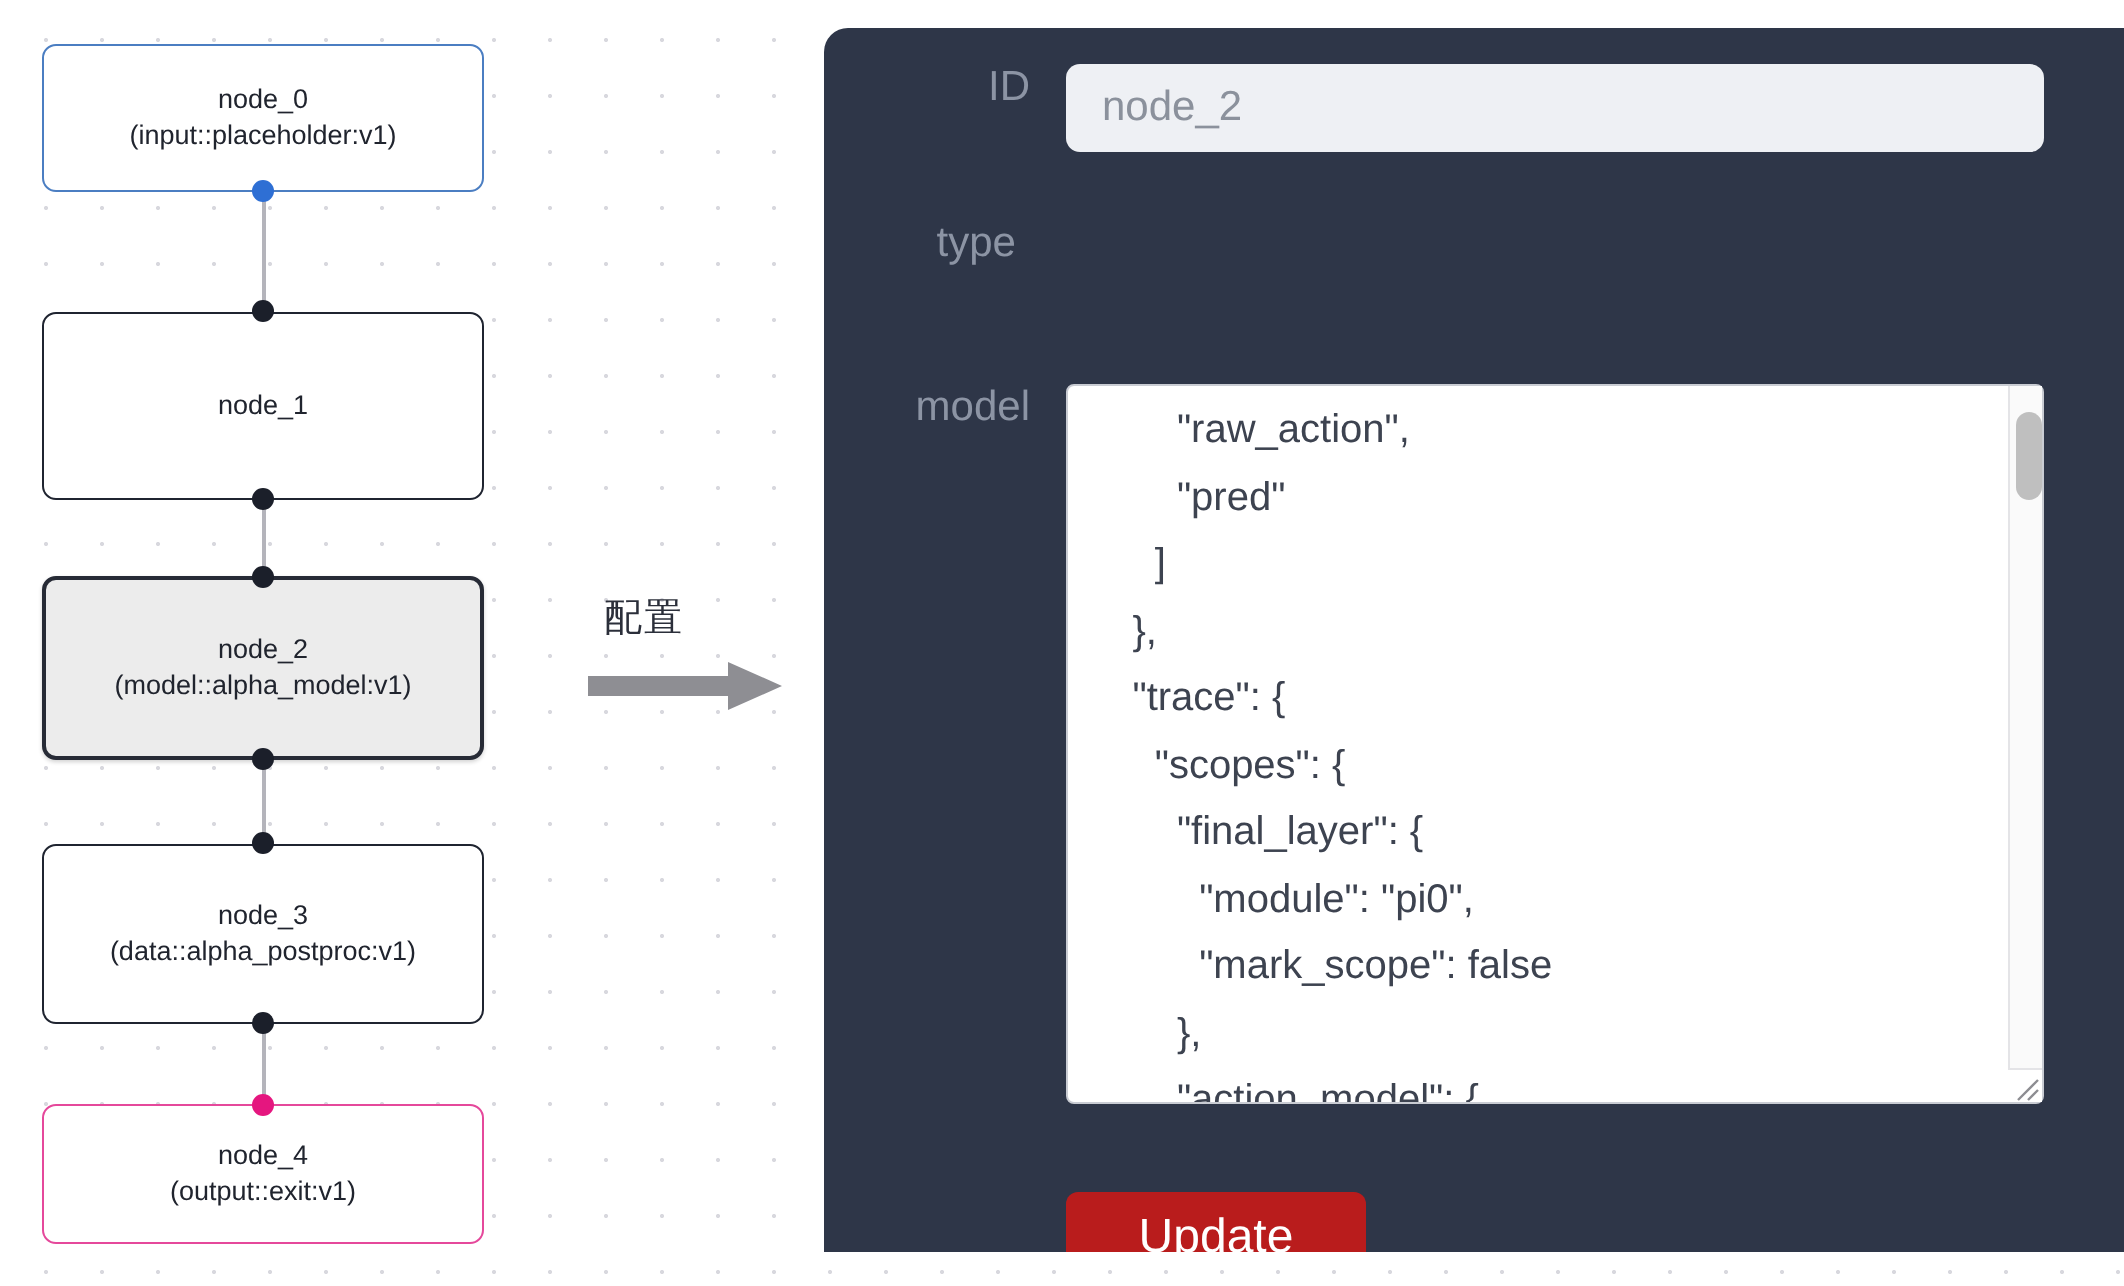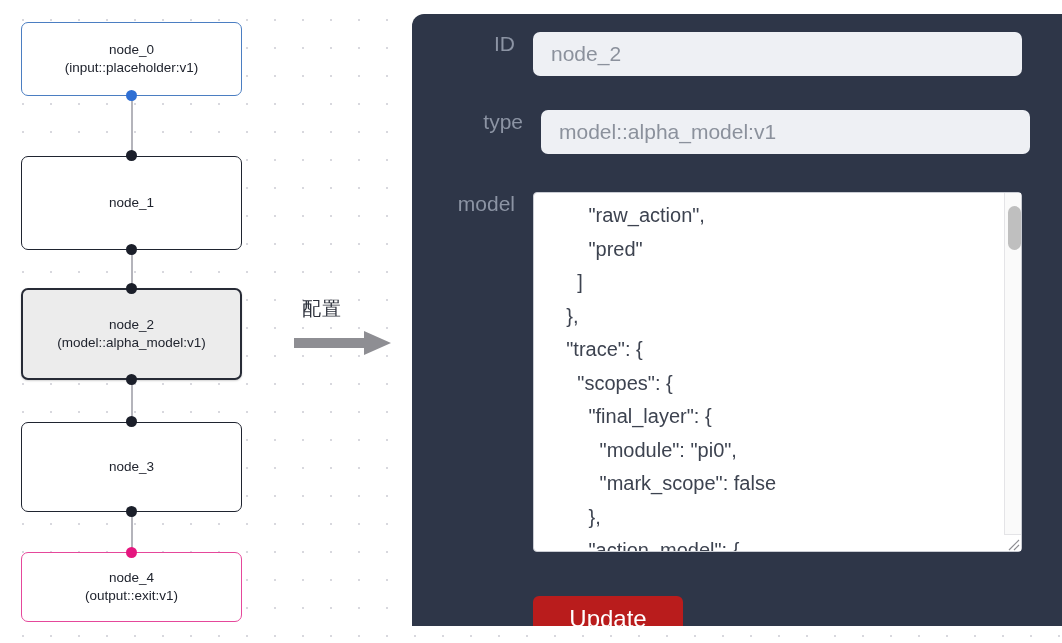--- a/index.html
+++ b/index.html
@@ -158,21 +158,21 @@
     height: 44px;
     width: 489px;
     padding: 0 18px;
     font-size: 21px;
     color: #8b919c;
     font-family: "Liberation Sans", sans-serif;
     outline: none;
   }
 
   #row-id   { left: 13px; top: 18px; }
-  #row-type { left: 21px; top: 96px; }
+  #row-type { left: 6px; top: 96px; }
   #row-config { left: 13px; top: 178px; }
 
   .config-textarea-wrap {
     position: relative;
     width: 489px;
     height: 360px;
   }
 
   .config-textarea {
     width: 489px;
@@ -257,20 +257,21 @@
       <span class="node-title">node_1</span>
     </div>
 
     <div class="node is-selected" id="node-2">
       <span class="node-title">node_2</span>
       <span class="node-subtitle">(model::alpha_model:v1)</span>
     </div>
 
     <div class="node" id="node-3">
       <span class="node-title">node_3</span>
+      <span class="node-subtitle">(data::alpha_postproc:v1)</span>
     </div>
 
     <div class="node is-output" id="node-4">
       <span class="node-title">node_4</span>
       <span class="node-subtitle">(output::exit:v1)</span>
     </div>
 
     <div class="handle blue h-n0-out"></div>
     <div class="handle h-n1-in"></div>
     <div class="handle h-n1-out"></div>
@@ -290,21 +291,20 @@
 
   <div class="config-panel">
 
     <div class="form-row" id="row-id">
       <div class="field-label">ID</div>
       <input class="text-input" type="text" value="node_2" style="">
     </div>
 
     <div class="form-row" id="row-type">
       <div class="field-label">type</div>
-      <input class="text-input" type="text" value="model::alpha_model:v1" style="">
     </div>
 
     <div class="form-row" id="row-config">
       <div class="field-label">model</div>
       <div class="config-textarea-wrap">
         <textarea class="config-textarea" style="">        "raw_action",
         "pred"
       ]
     },
     "trace": {

